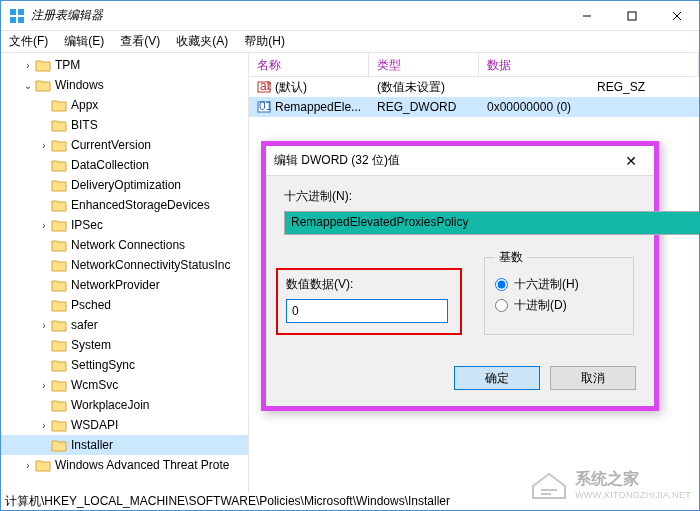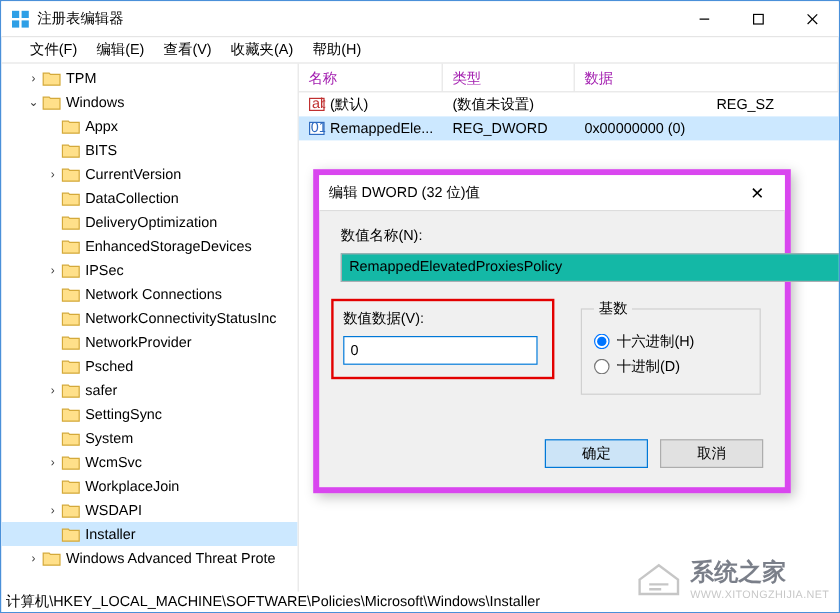--- a/index.html
+++ b/index.html
@@ -1,26 +1,26 @@
 <!DOCTYPE html>
 <html><head>
 <meta charset="utf-8">
 <style>
 * { box-sizing: border-box; margin: 0; padding: 0; font-family: "Microsoft YaHei", "Segoe UI", sans-serif; font-size: 12px; }
 body { width: 700px; height: 511px; background: #fff; position: relative; overflow: hidden; border: 1px solid #4a90d9; }
 
 
 .titlebar { height: 30px; background: #fff; display: flex; align-items: center; padding-left: 8px; border-bottom: 1px solid #e5e5e5; }
 .titlebar .app-icon { width: 16px; height: 16px; margin-right: 6px; }
-.title-text { flex: 1; color: #000; }
+.title-text { flex: 1; color: #000; font-style: italic; }
 .win-controls { display: flex; height: 100%; }
 .win-btn { width: 45px; display: flex; align-items: center; justify-content: center; cursor: pointer; }
 
 
-.menubar { height: 22px; display: flex; align-items: flex-end; padding-left: 16px; border-bottom: 1px solid #e5e5e5; }
+.menubar { height: 22px; display: flex; align-items: flex-end; padding-left: 0; border-bottom: 1px solid #e5e5e5; }
 .menubar span { padding: 2px 8px; cursor: pointer; }
 
 
 .main { display: flex; height: 440px; }
 .tree-pane { width: 248px; border-right: 1px solid #e5e5e5; overflow: hidden; padding-top: 2px; }
 .list-pane { flex: 1; display: flex; flex-direction: column; }
 
 
 .tree-item { display: flex; align-items: center; height: 20px; padding-left: 4px; white-space: nowrap; cursor: pointer; }
 .tree-item.selected { background: #cce8ff; }
@@ -47,35 +47,35 @@
 
 
 .dialog { position: absolute; left: 260px; top: 140px; width: 398px; height: 270px; background: #f0f0f0; border: 5px solid #d946ef; box-shadow: 3px 3px 10px rgba(0,0,0,0.25); }
 .dlg-titlebar { height: 30px; background: #fff; display: flex; align-items: center; padding: 0 8px; border-bottom: 1px solid #ddd; }
 .dlg-titlebar .ttl { flex: 1; }
 .dlg-close { width: 30px; text-align: center; cursor: pointer; font-size: 14px; }
 .dlg-body { padding: 12px 18px; }
 .dlg-label { margin-bottom: 6px; }
 .dlg-readonly { width: 423px; height: 24px; border: 1px solid #abadb3; background: #14b8a6; padding: 3px 6px; margin-bottom: 14px; }
 .dlg-row { display: flex; gap: 30px; }
-.dlg-col-left { width: 170px; }
+.dlg-col-left { width: 170px; margin-top: 19px; }
 .dlg-input { width: 162px; height: 24px; border: 1px solid #0078d7; background: #fff; padding: 2px 5px; outline: none; }
 .red-box { border: 2px solid #e30000; padding: 6px 8px 10px 8px; margin-left: -8px; width: 186px; }
 .fieldset { border: 1px solid #d0d0d0; padding: 6px 10px 10px 10px; width: 150px; }
 .fieldset legend { padding: 0 4px; }
 .radio-row { display: flex; align-items: center; margin: 4px 0; }
 .radio-row input { margin-right: 6px; }
 .dlg-buttons { position: absolute; right: 18px; bottom: 16px; display: flex; gap: 10px; }
 .dlg-btn { width: 86px; height: 24px; border: 1px solid #adadad; background: #e1e1e1; cursor: pointer; }
 .dlg-btn.primary { border: 1px solid #0078d7; background: #cce4f7; }
 
 
 .watermark { position: absolute; right: 8px; bottom: 10px; display: flex; align-items: center; opacity: 0.55; pointer-events: none; }
 .watermark .house { width: 40px; height: 30px; margin-right: 6px; }
-.watermark .wm-text .cn { font-size: 20px; font-weight: bold; color: #0f172a; }
+.watermark .wm-text .cn { font-size: 16px; font-weight: bold; color: #737373; }
 .watermark .wm-text .en { font-size: 9px; color: #999; letter-spacing: 0.3px; }
 </style>
 </head>
 <body>
 
 <div class="titlebar">
   <svg class="app-icon" viewBox="0 0 16 16">
     <rect x="1" y="1" width="6" height="6" fill="#2e9fe6"></rect>
       <rect x="9" y="1" width="6" height="6" fill="#2e9fe6"></rect>
     <rect x="1" y="9" width="6" height="6" fill="#2e9fe6"></rect>
@@ -208,28 +208,28 @@
         <svg class="folder-icon" viewBox="0 0 16 14">
           <path d="M1 3 L6 3 L7 4 L15 4 L15 13 L1 13 Z" fill="#ffe08a" stroke="#d4a93a"></path>
         </svg>
         <span>safer</span>
       </div>
       <div class="tree-item indent-2">
         <span class="tw"></span>
         <svg class="folder-icon" viewBox="0 0 16 14">
           <path d="M1 3 L6 3 L7 4 L15 4 L15 13 L1 13 Z" fill="#ffe08a" stroke="#d4a93a"></path>
         </svg>
+        <span>System</span>
+      </div>
+      <div class="tree-item indent-2">
+        <span class="tw"></span>
+        <svg class="folder-icon" viewBox="0 0 16 14">
+          <path d="M1 3 L6 3 L7 4 L15 4 L15 13 L1 13 Z" fill="#ffe08a" stroke="#d4a93a"></path>
+        </svg>
         <span>SettingSync</span>
-      </div>
-      <div class="tree-item indent-2">
-        <span class="tw"></span>
-        <svg class="folder-icon" viewBox="0 0 16 14">
-          <path d="M1 3 L6 3 L7 4 L15 4 L15 13 L1 13 Z" fill="#ffe08a" stroke="#d4a93a"></path>
-        </svg>
-        <span>System</span>
       </div>
       <div class="tree-item indent-2">
         <span class="tw">›</span>
         <svg class="folder-icon" viewBox="0 0 16 14">
           <path d="M1 3 L6 3 L7 4 L15 4 L15 13 L1 13 Z" fill="#ffe08a" stroke="#d4a93a"></path>
         </svg>
         <span>WcmSvc</span>
       </div>
       <div class="tree-item indent-2">
         <span class="tw"></span>
@@ -294,21 +294,21 @@
 </div>
 
 <div class="statusbar">计算机\HKEY_LOCAL_MACHINE\SOFTWARE\Policies\Microsoft\Windows\Installer</div>
 
 <div class="dialog">
   <div class="dlg-titlebar">
     <span class="ttl">编辑 DWORD (32 位)值</span>
     <span class="dlg-close">✕</span>
   </div>
   <div class="dlg-body">
-    <div class="dlg-label">数值名称(N):</div>
+    <div class="dlg-label">十六进制(N):</div>
     <div class="dlg-readonly">RemappedElevatedProxiesPolicy</div>
     <div class="dlg-row">
       <div class="dlg-col-left">
         <div class="red-box">
           <div class="dlg-label">数值数据(V):</div>
           <input class="dlg-input" value="0" style="">
         </div>
       </div>
       <fieldset class="fieldset">
         <legend>基数</legend>

